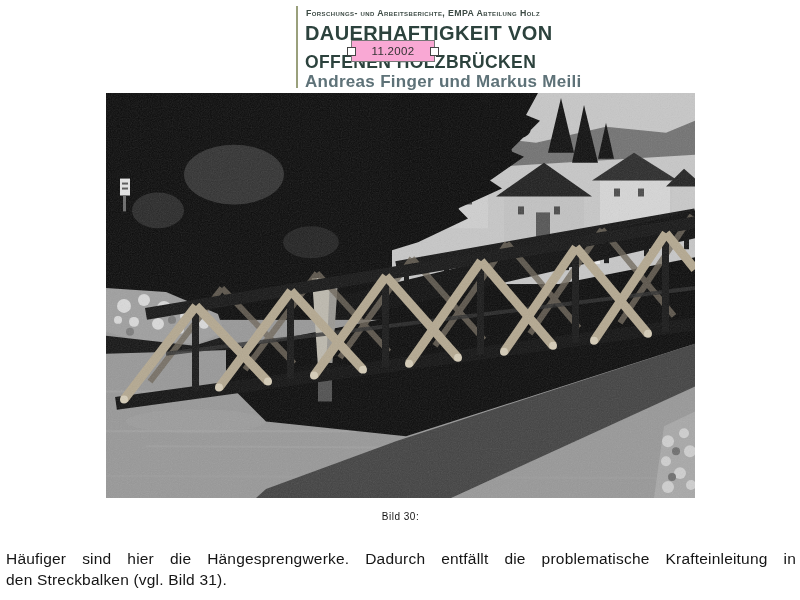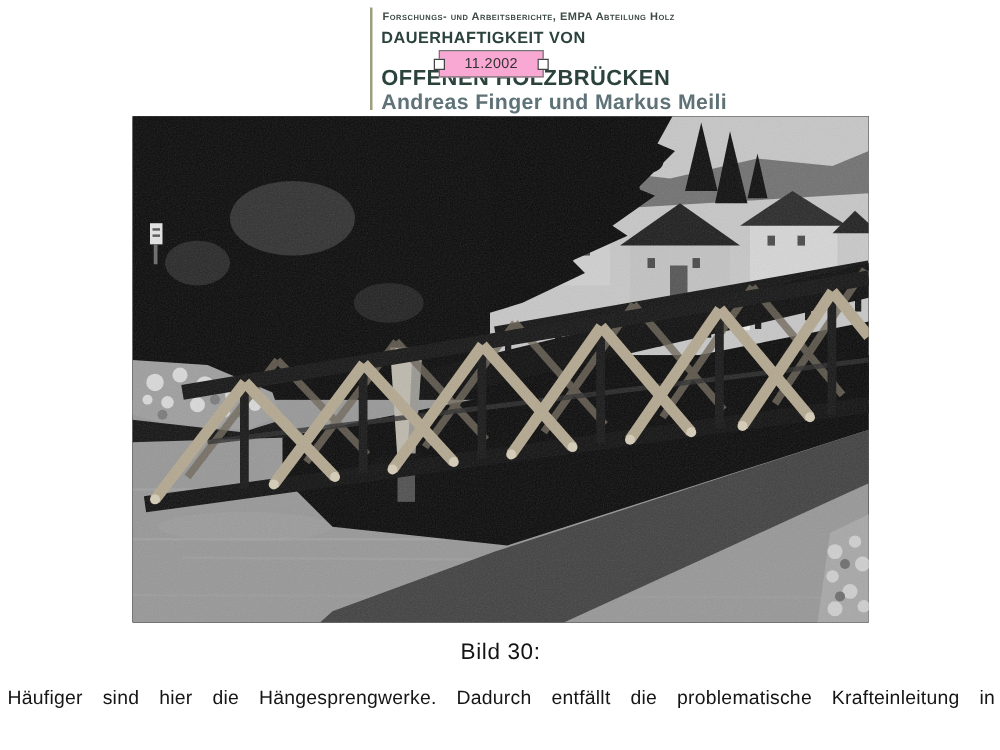--- a/index.html
+++ b/index.html
@@ -13,21 +13,21 @@
     position:absolute;left:296px;top:6px;width:2px;height:82px;
     background:#9aa07c;
   }
   .series-line{
     position:absolute;left:306px;top:8px;width:300px;
     font-size:8.8px;font-weight:bold;letter-spacing:.4px;
     font-variant:small-caps;color:#3d4b45;white-space:nowrap;
   }
   .title-line1{
     position:absolute;left:305px;top:22px;
-    font-size:13px;font-weight:bold;letter-spacing:.4px;color:#2c423d;white-space:nowrap;
+    font-size:20px;font-weight:bold;letter-spacing:.4px;color:#2c423d;white-space:nowrap;
   }
   .title-line2{
     position:absolute;left:305px;top:52px;
     font-size:17.5px;font-weight:bold;letter-spacing:.4px;color:#2c423d;white-space:nowrap;
   }
   .authors-line{
     position:absolute;left:305px;top:72px;
     font-size:17px;font-weight:bold;letter-spacing:.3px;color:#5e7278;white-space:nowrap;
   }
   
@@ -46,21 +46,21 @@
   
   .photo{
     position:absolute;left:106px;top:93px;width:589px;height:405px;
     background:#0b0b0b;
   }
   .photo svg{display:block;width:589px;height:405px;}
   
   .caption{
     position:absolute;left:106px;top:511px;width:589px;
     display:flex;justify-content:center;gap:30px;
-    font-size:18px;color:#141414;letter-spacing:.5px;
+    font-size:10px;color:#141414;letter-spacing:.5px;
   }
   
   .body-par{
     position:absolute;left:6px;top:549px;width:790px;
     font-size:15.5px;line-height:20.5px;color:#151515;letter-spacing:.2px;
   }
   .body-par .l1{text-align:justify;text-align-last:justify;}
   .body-par .l2{text-align:left;}
 </style>
 </head>
@@ -261,13 +261,14 @@
   <rect x="0" y="0" width="589" height="407" filter="url(#grain)" opacity="0.16"></rect>
 </svg>
 </div>
 
 <div class="caption">
   <span>Bild 30:</span>
 </div>
 
 <div class="body-par">
   <div class="l1">Häufiger sind hier die Hängesprengwerke. Dadurch entfällt die problematische Krafteinleitung in</div>
+  <div class="l2">den Streckbalken (vgl. Bild 31).</div>
 </div>
 
 </body></html>

